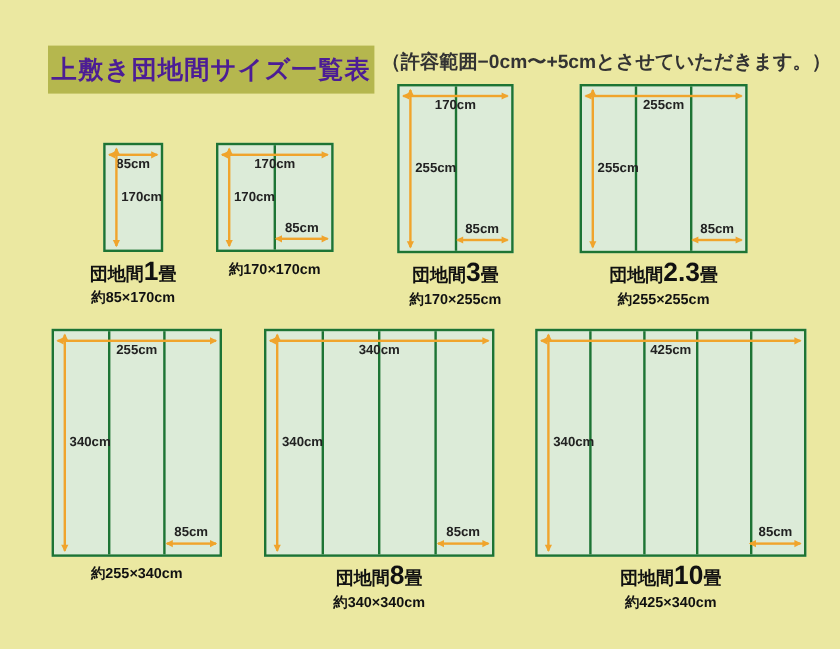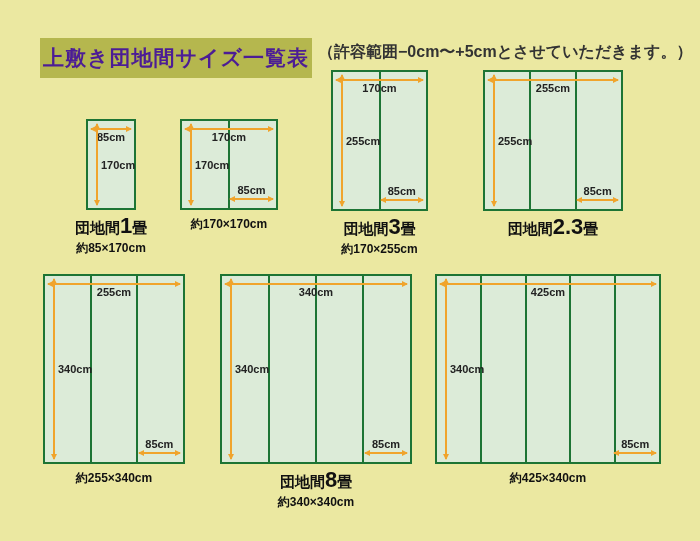--- a/index.html
+++ b/index.html
@@ -149,20 +149,21 @@
           <div class="dim-label top-label">255cm</div>
           <div class="dim-v" style="left: 8px; top: 3px; bottom: 3px;"></div>
           <div class="dim-label left-label">255cm</div>
           <div class="dim-h" style="bottom: 8px; right: 3px; width: 40.6667px;"></div>
           <div class="dim-label panel-label" style="width: 46.6667px;">85cm</div>
         </div>
     <div class="caption">
       <div class="cap-name">
         <span class="cap-prefix">団地間</span><span class="cap-num">2.3</span><span class="cap-suffix">畳</span>
       </div>
+      <div class="cap-size">約255×255cm</div>
     </div>
   </div>
       <div class="diagram" style="left: 43px; top: 274px; width: 142px; height: 190px;">
     <div class="rug">
           <div class="divider" style="left: calc(33.3333% - 1px);"></div>
           <div class="divider" style="left: calc(66.6667% - 1px);"></div>
           <div class="dim-h" style="top: 7px; left: 3px; right: 3px;"></div>
           <div class="dim-label top-label">255cm</div>
           <div class="dim-v" style="left: 8px; top: 3px; bottom: 3px;"></div>
           <div class="dim-label left-label">340cm</div>
@@ -185,31 +186,34 @@
           <div class="dim-h" style="bottom: 8px; right: 3px; width: 42px;"></div>
           <div class="dim-label panel-label" style="width: 48px;">85cm</div>
         </div>
     <div class="caption">
       <div class="cap-name">
         <span class="cap-prefix">団地間</span><span class="cap-num">8</span><span class="cap-suffix">畳</span>
       </div>
       <div class="cap-size">約340×340cm</div>
     </div>
   </div>
-      <div class="diagram" style="left: 435px; top: 274px; width: 226px; height: 190px;">
+      <div class="diagram" style="left: 446px; top: 274px; width: 226px; height: 190px;">
     <div class="rug">
           <div class="divider" style="left: calc(20% - 1px);"></div>
           <div class="divider" style="left: calc(40% - 1px);"></div>
           <div class="divider" style="left: calc(60% - 1px);"></div>
           <div class="divider" style="left: calc(80% - 1px);"></div>
           <div class="dim-h" style="top: 7px; left: 3px; right: 3px;"></div>
           <div class="dim-label top-label">425cm</div>
           <div class="dim-v" style="left: 8px; top: 3px; bottom: 3px;"></div>
           <div class="dim-label left-label">340cm</div>
           <div class="dim-h" style="bottom: 8px; right: 3px; width: 41.6px;"></div>
           <div class="dim-label panel-label" style="width: 47.6px;">85cm</div>
         </div>
     <div class="caption">
+      <div class="cap-name">
+        <span class="cap-prefix">団地間</span><span class="cap-num">10</span><span class="cap-suffix">畳</span>
+      </div>
       <div class="cap-size">約425×340cm</div>
     </div>
   </div>
     </div>
 </div>
 
 </body></html>

